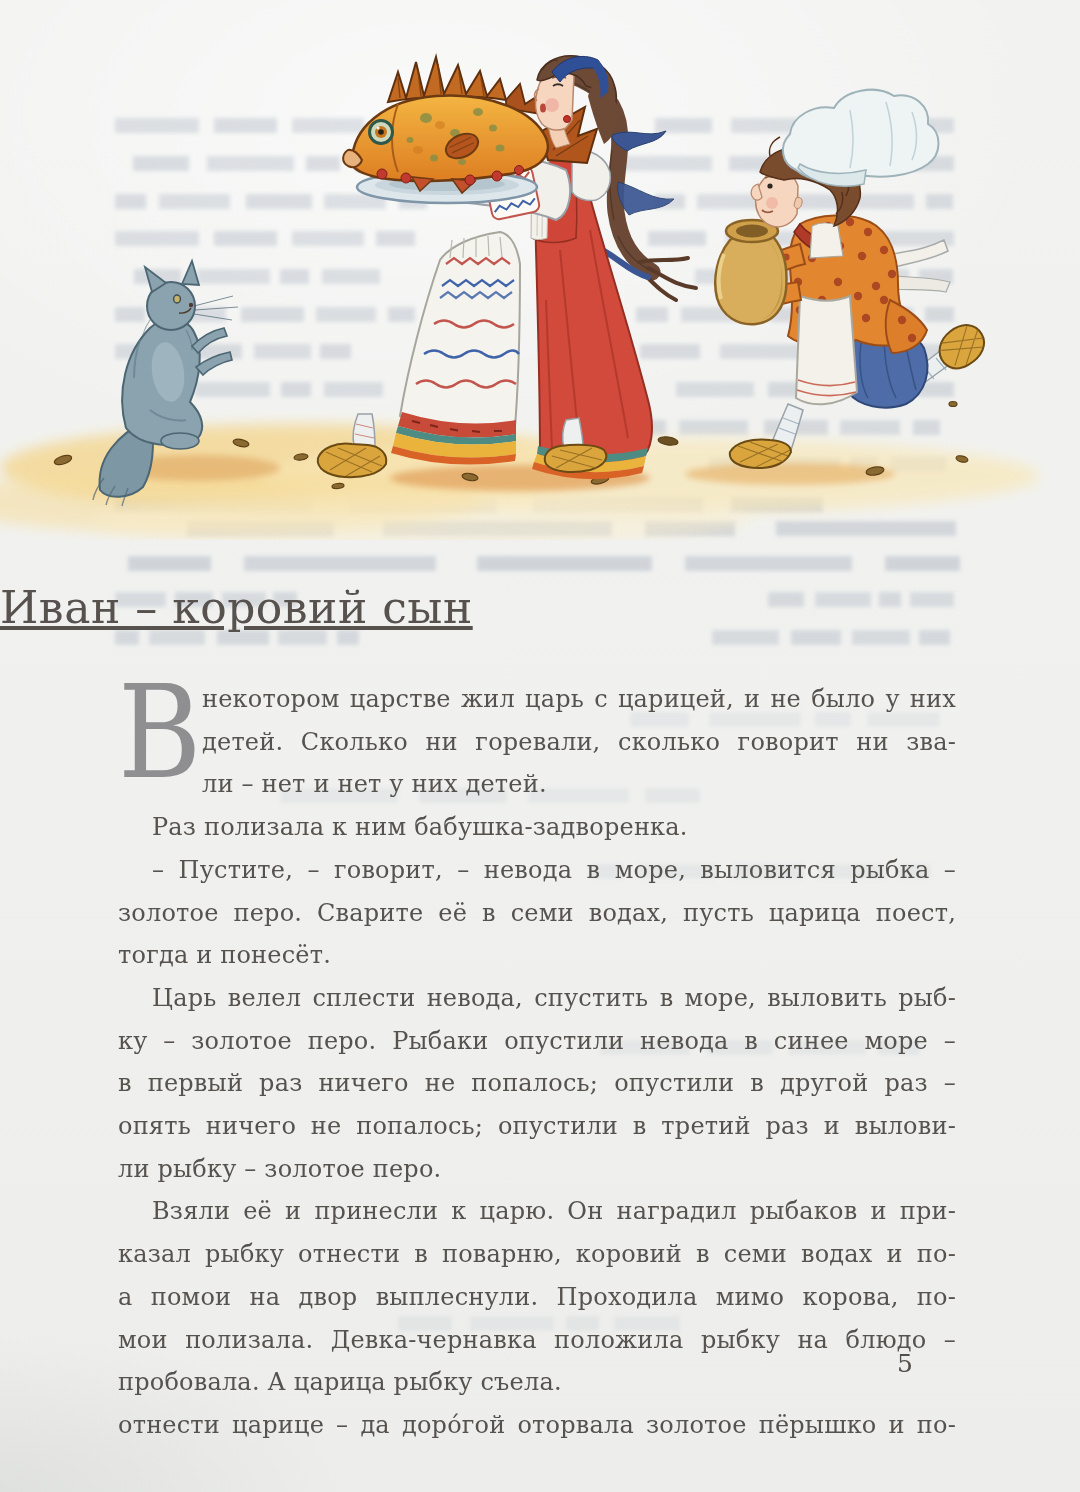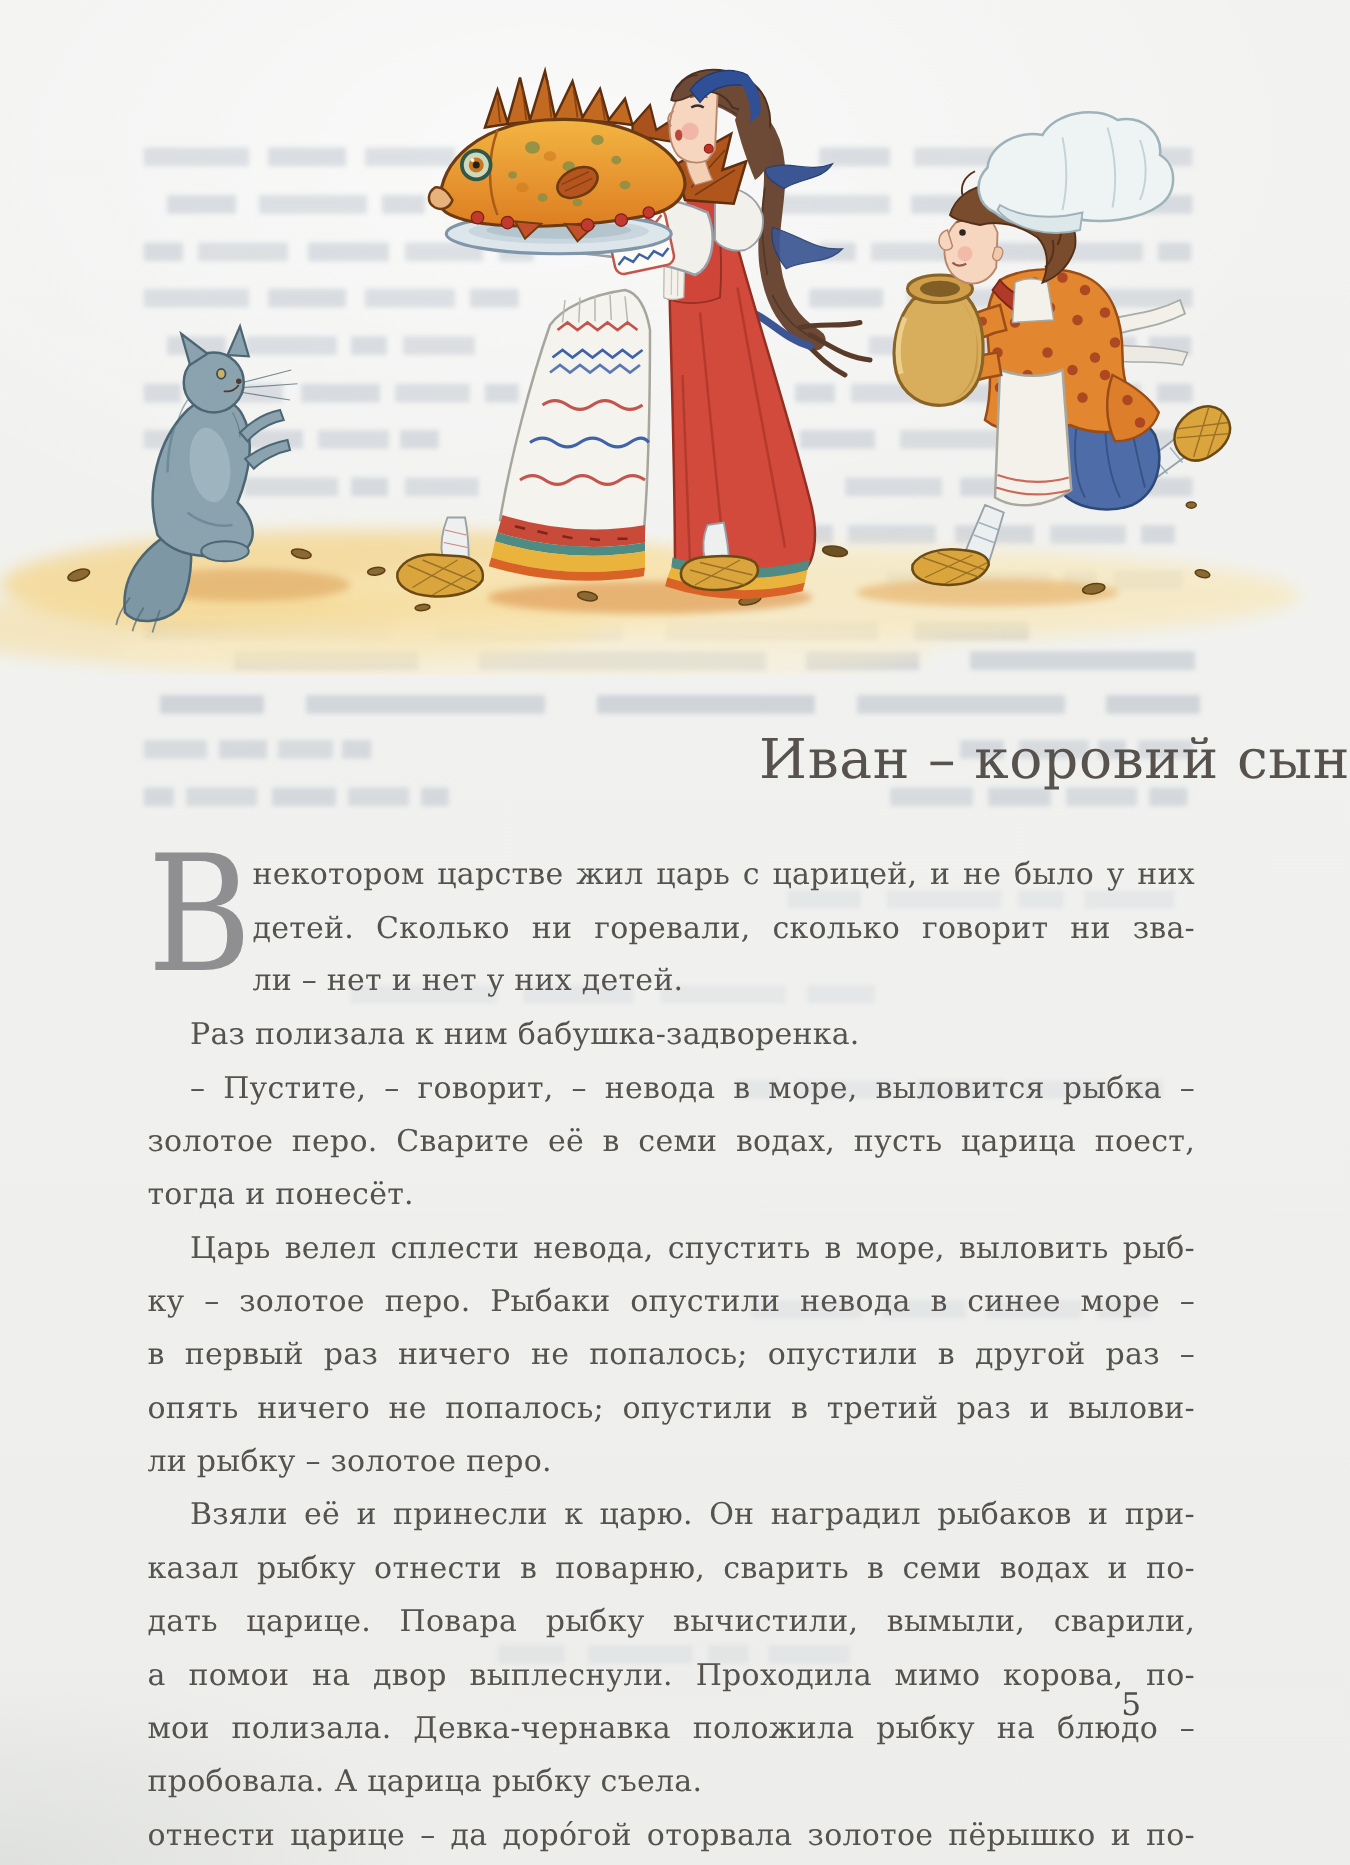--- a/index.html
+++ b/index.html
@@ -15,22 +15,22 @@
   .ghost{position:absolute;height:15px;filter:blur(2.1px);opacity:.42;transform:scaleX(-1);}
   .g1{background-image:linear-gradient(90deg,rgba(122,134,158,.55) 0 13%,transparent 13% 17%,rgba(122,134,158,.5) 17% 41%,transparent 41% 46%,rgba(122,134,158,.55) 46% 67%,transparent 67% 72%,rgba(122,134,158,.5) 72% 100%);}
   .g2{background-image:linear-gradient(90deg,rgba(122,134,158,.5) 0 22%,transparent 22% 27%,rgba(122,134,158,.55) 27% 38%,transparent 38% 42%,rgba(122,134,158,.5) 42% 70%,transparent 70% 76%,rgba(122,134,158,.55) 76% 94%,transparent 94% 100%);}
   .g3{background-image:linear-gradient(90deg,rgba(122,134,158,.55) 0 9%,transparent 9% 13%,rgba(122,134,158,.5) 13% 33%,transparent 33% 37%,rgba(122,134,158,.55) 37% 58%,transparent 58% 63%,rgba(122,134,158,.5) 63% 86%,transparent 86% 90%,rgba(122,134,158,.55) 90% 100%);}
   .faint{opacity:.18;}
   .mid{opacity:.5;}
   
   .art{position:absolute;left:0;top:0;width:1080px;height:540px;}
   
   .title{
-    position:absolute;left:0;top:584px;width:1080px;text-align:right;
-    font-size:44px;line-height:1.1;color:#57524e;letter-spacing:.5px;
+    position:absolute;left:0;top:584px;width:1080px;text-align:left;
+    font-size:44px;line-height:1.1;color:#57524e;letter-spacing:.5px;text-decoration:underline;
   }
   .body-text{
     position:absolute;left:118px;top:673px;width:838px;
     font-size:24px;line-height:32.7px;color:#56524e;letter-spacing:.2px;
   }
   .dropcap{
     float:left;width:78px;height:96px;margin:3px 6px 0 0;
     font-size:129px;line-height:92px;color:#8f8f91;
     transform:scaleX(.88);transform-origin:left top;text-align:left;
   }
@@ -366,22 +366,21 @@
     </div>
     <div>
       <div class="line j ind">Царь велел сплести невода, спустить в море, выловить рыб-</div>
       <div class="line j">ку – золотое перо. Рыбаки опустили невода в синее море –</div>
       <div class="line j">в первый раз ничего не попалось; опустили в другой раз –</div>
       <div class="line j">опять ничего не попалось; опустили в третий раз и вылови-</div>
       <div class="line">ли рыбку – золотое перо.</div>
     </div>
     <div>
       <div class="line j ind">Взяли её и принесли к царю. Он наградил рыбаков и при-</div>
-      <div class="line j">казал рыбку отнести в поварню, сварить в семи водах и по-</div>
-      <div class="line j">дать царице. Повара рыбку вычистили, вымыли, сварили,</div>
+      <div class="line j">казал рыбку отнести в поварню, коровий в семи водах и по-</div>
       <div class="line j">а помои на двор выплеснули. Проходила мимо корова, по-</div>
       <div class="line j">мои полизала. Девка-чернавка положила рыбку на блюдо –</div>
       <div class="line">пробовала. А царица рыбку съела.</div>
       <div class="line j">отнести царице – да доро́гой оторвала золотое пёрышко и по-</div>
     </div>
   </div>
 
   <div class="pagenum">5</div>
 </div>
 

